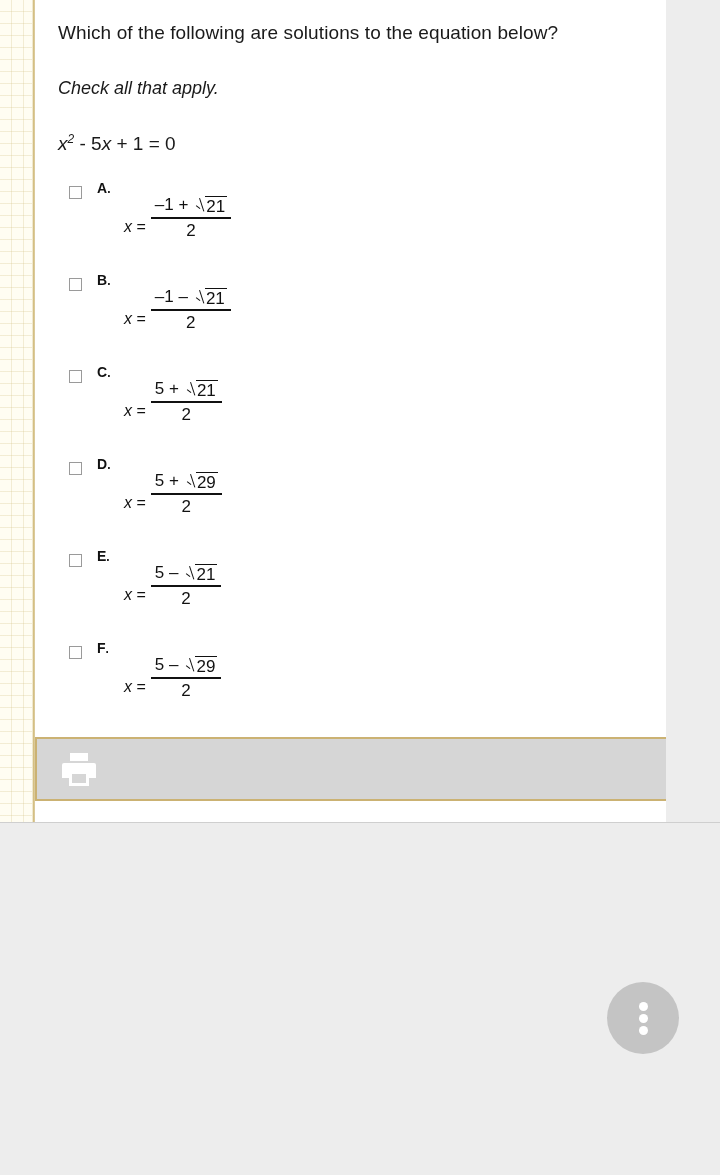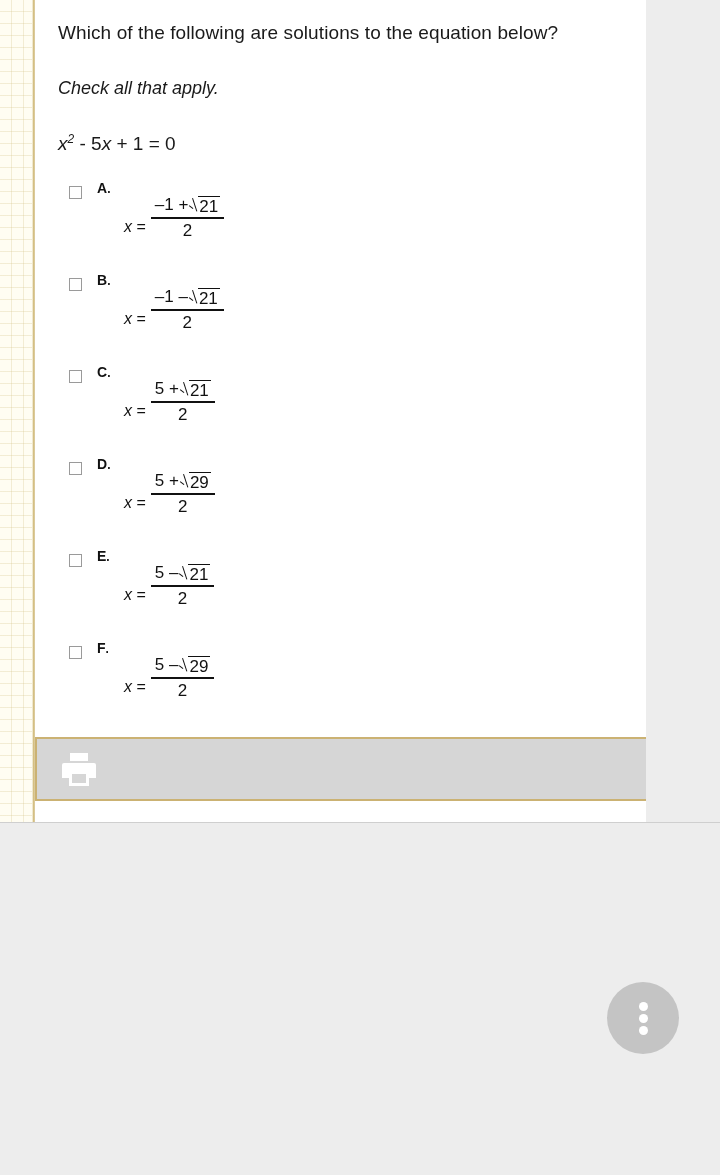--- a/index.html
+++ b/index.html
@@ -16,20 +16,21 @@
   }
 
   
   .page-region {
     position: absolute;
     left: 0; top: 0;
     width: 646px;
     height: 823px;
     background: #ffffff;
     overflow: hidden;
+    padding-left: 20px;
   }
 
   
   .paper-margin {
     position: absolute;
     left: 0; top: 0;
     width: 34px;
     height: 823px;
     background-color: #fffdf2;
     background-image:
@@ -160,21 +161,21 @@
   .frac .den {
     font-size: 17px;
     line-height: 22px;
     padding-top: 1px;
   }
   
   .rad {
     display: inline-flex;
     align-items: flex-start;
     position: relative;
-    margin-left: 1px;
+    margin-left: 8px;
   }
   .rad .tick {
     display: inline-block;
     width: 10px;
     height: 14px;
     position: relative;
     top: 2px;
   }
   .rad .tick::before {
     content: "";

